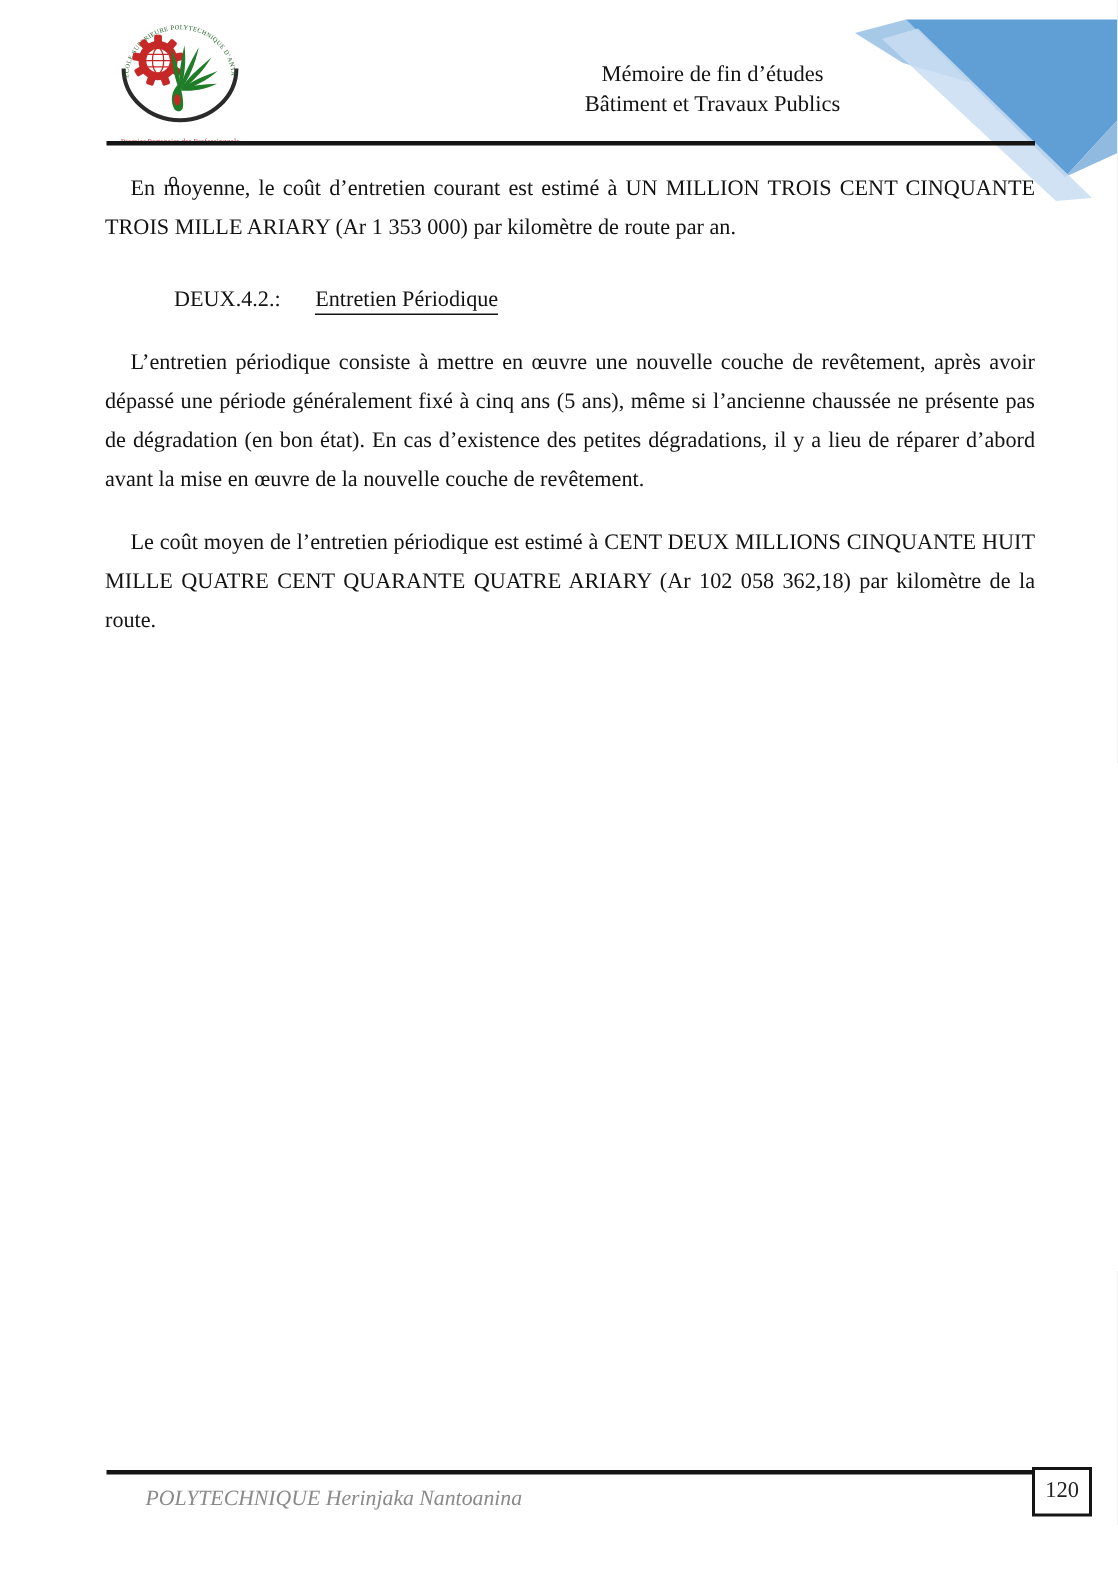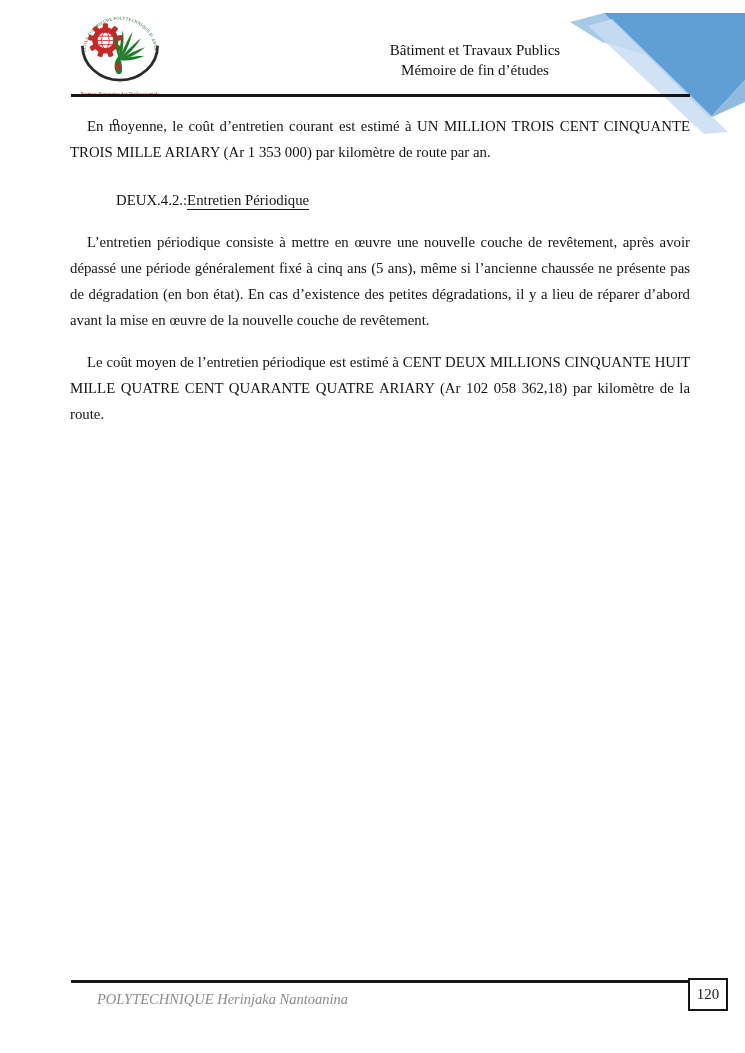--- a/index.html
+++ b/index.html
@@ -77,21 +77,21 @@
   .para {
     margin-top: 16px;
     text-align: justify;
     text-indent: 17px;
   }
   .section-heading {
     margin-top: 22px;
     margin-left: 46px;
   }
   .heading-title {
-    margin-left: 0;
+    margin-left: 23px;
     border-bottom: 1px solid #131313;
     padding-bottom: 1px;
   }
 
   
   .footer-author {
     position: absolute;
     left: 97px; top: 991px;
     font-style: italic;
     font-size: 14.5px;
@@ -166,22 +166,22 @@
       <g>
         <path d="M44,46 C39.5,50 38.5,57 41.5,62 C43.5,64.5 47,63.5 47,59.5 C47,53.5 46,49.5 44,46 Z" fill="#1e7d26"></path>
         <ellipse cx="43.2" cy="56" rx="2.1" ry="3.6" fill="#c62828"></ellipse>
       </g>
 
       <text x="45" y="84.5" text-anchor="middle" font-size="5" fill="#c62828">Premier Partenaire des Professionnels</text>
     </svg>
   </div>
 
   <div class="header-title">
+    <div>Mémoire de fin d’études</div>
     <div>Bâtiment et Travaux Publics</div>
-    <div>Mémoire de fin d’études</div>
   </div>
 
   <div class="header-rule"></div>
 
   <div class="body-block">
     <div class="bullet-row">
       <span class="bullet-marker">o</span>
     </div>
 
     <p class="para">En moyenne, le coût d’entretien courant est estimé à UN MILLION TROIS CENT CINQUANTE TROIS MILLE ARIARY (Ar 1 353 000) par kilomètre de route par an.</p>

